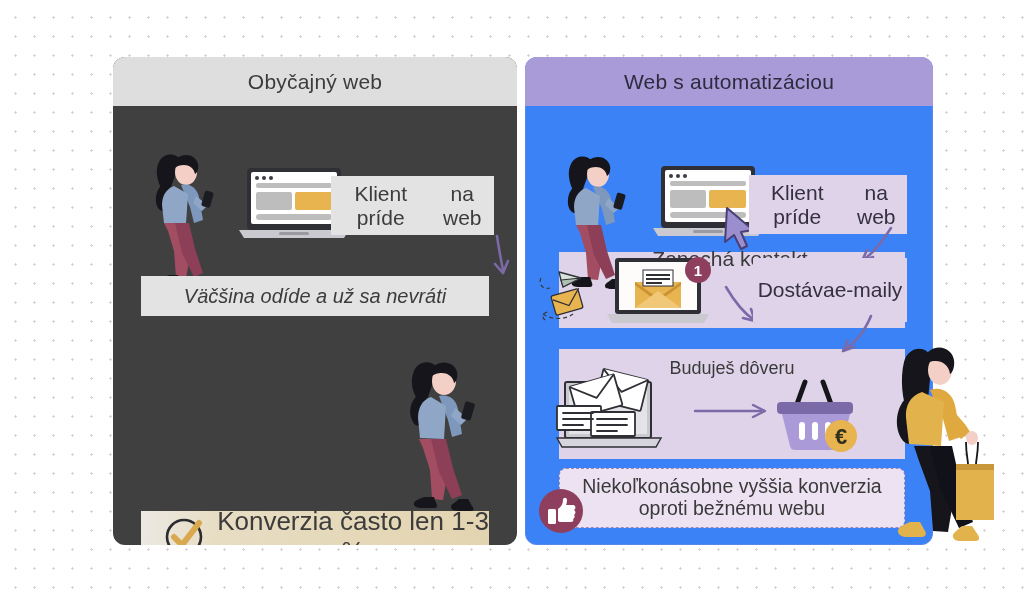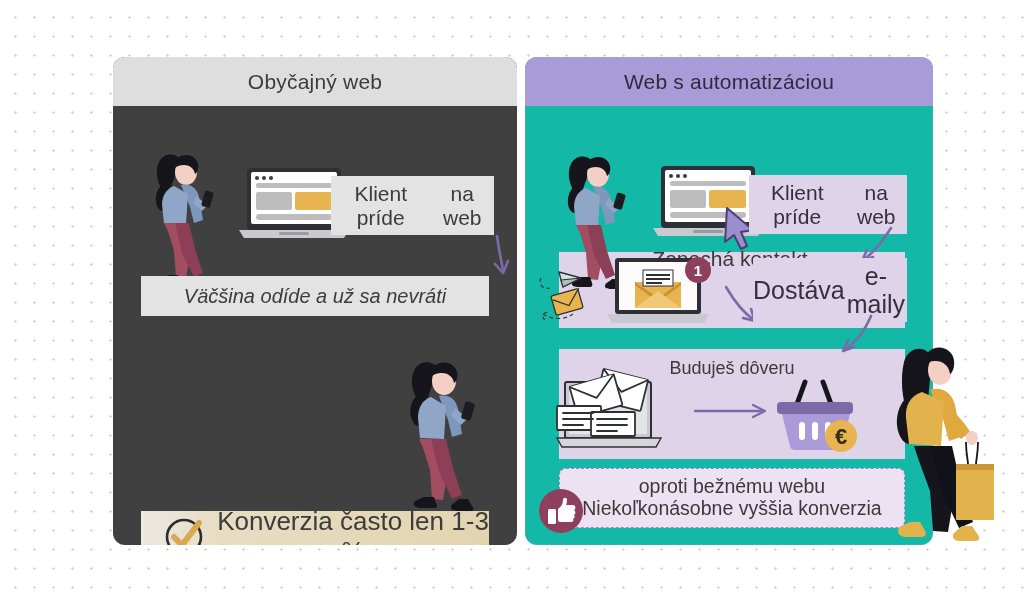--- a/index.html
+++ b/index.html
@@ -11,21 +11,21 @@
     background-size:19px 19px;
     background-position:6px 8px;
     font-family:"Liberation Sans","DejaVu Sans",sans-serif;
     position:relative;
     color:#3a3a3a;
   }
 
   
   .panel{position:absolute;border-radius:12px;overflow:hidden;}
   #panel-left{left:76px;top:57px;width:404px;height:488px;background:#404040;margin-left:37px;}
-  #panel-right{left:525px;top:57px;width:408px;height:488px;background:#14b8a6;
+  #panel-right{left:525px;top:57px;width:408px;height:488px;background:#3b82f6;
                box-shadow:0 0 0 1px rgba(170,150,200,.25) inset;}
 
   .panel-header{height:49px;display:flex;align-items:center;justify-content:center;
                 font-size:21px;letter-spacing:.2px;}
   #header-left{background:#dedede;color:#3c3c3c;}
   #header-right{background:#a89bd8;color:#2e2b3e;}
 
   .panel-body{position:relative;height:505px;}
 
   
@@ -39,21 +39,21 @@
   #lbl-klient-left{left:218px;top:70px;width:163px;height:59px;font-size:21px;}
   #lbl-vacsina{left:28px;top:170px;width:348px;height:40px;font-size:20px;font-style:italic;}
   #lbl-konverzia{left:28px;top:405px;width:348px;height:51px;font-size:26px;
                  justify-content:flex-start;padding-left:76px;box-sizing:border-box;}
 
   
   #row-email{left:34px;top:146px;width:346px;height:76px;}
   #row-trust{left:34px;top:243px;width:346px;height:110px;}
   #lbl-klient-right{left:224px;top:69px;width:158px;height:59px;font-size:21px;}
   #lbl-zanecha{left:96px;top:137px;width:218px;height:32px;font-size:21px;background:transparent;}
-  #lbl-dostava{left:228px;top:152px;width:154px;height:64px;font-size:25px;}
+  #lbl-dostava{left:228px;top:152px;width:154px;height:64px;font-size:21px;}
   #lbl-buduje{left:82px;top:245px;width:250px;height:34px;font-size:18px;background:transparent;}
   #lbl-final{left:34px;top:362px;width:346px;height:60px;font-size:19.5px;
              border:1.4px dashed #9b86bd;border-radius:7px;box-sizing:border-box;
              background:#ece2f2;flex-direction:column;}
   #lbl-final span{display:block;}
 
   
   .art{position:absolute;pointer-events:none;}
 
   
@@ -318,22 +318,22 @@
         <path d="M13 38h68l-8 32a5 5 0 0 1-5 4H26a5 5 0 0 1-5-4z" fill="#ab9ad8"></path>
         <rect x="30" y="46" width="6" height="18" rx="3" fill="#ffffff"></rect>
         <rect x="43" y="46" width="6" height="18" rx="3" fill="#ffffff"></rect>
         <rect x="56" y="46" width="6" height="18" rx="3" fill="#ffffff"></rect>
         <circle cx="72" cy="60" r="16" fill="#e8b44f"></circle>
         <text x="72" y="68" font-family="Liberation Sans, sans-serif" font-size="22" font-weight="bold" fill="#2f2f1e" text-anchor="middle">€</text>
       </svg>
     </div>
 
     <div class="band" id="lbl-final">
+      <span>Niekoľkonásobne vyššia konverzia</span>
       <span>oproti bežnému webu</span>
-      <span>Niekoľkonásobne vyššia konverzia</span>
     </div>
 
     <div class="art" id="thumb-badge">
       <svg viewBox="0 0 44 44" width="44" height="44">
         <circle cx="22" cy="22" r="22" fill="#8e3f5e"></circle>
         <rect x="9" y="20" width="8" height="15" rx="1.5" fill="#ffffff"></rect>
         <path d="M19 20c3-2 5-5 5-9 0-3 4-3 4 0 0 3-1 5-1 5h7c2 0 3 2 2 4-1 1-1 1 0 2 1 2 0 3-1 4 1 1 1 3-1 4 1 1 0 3-2 3H21c-1 0-2-1-2-2z" fill="#ffffff"></path>
       </svg>
     </div>
 

